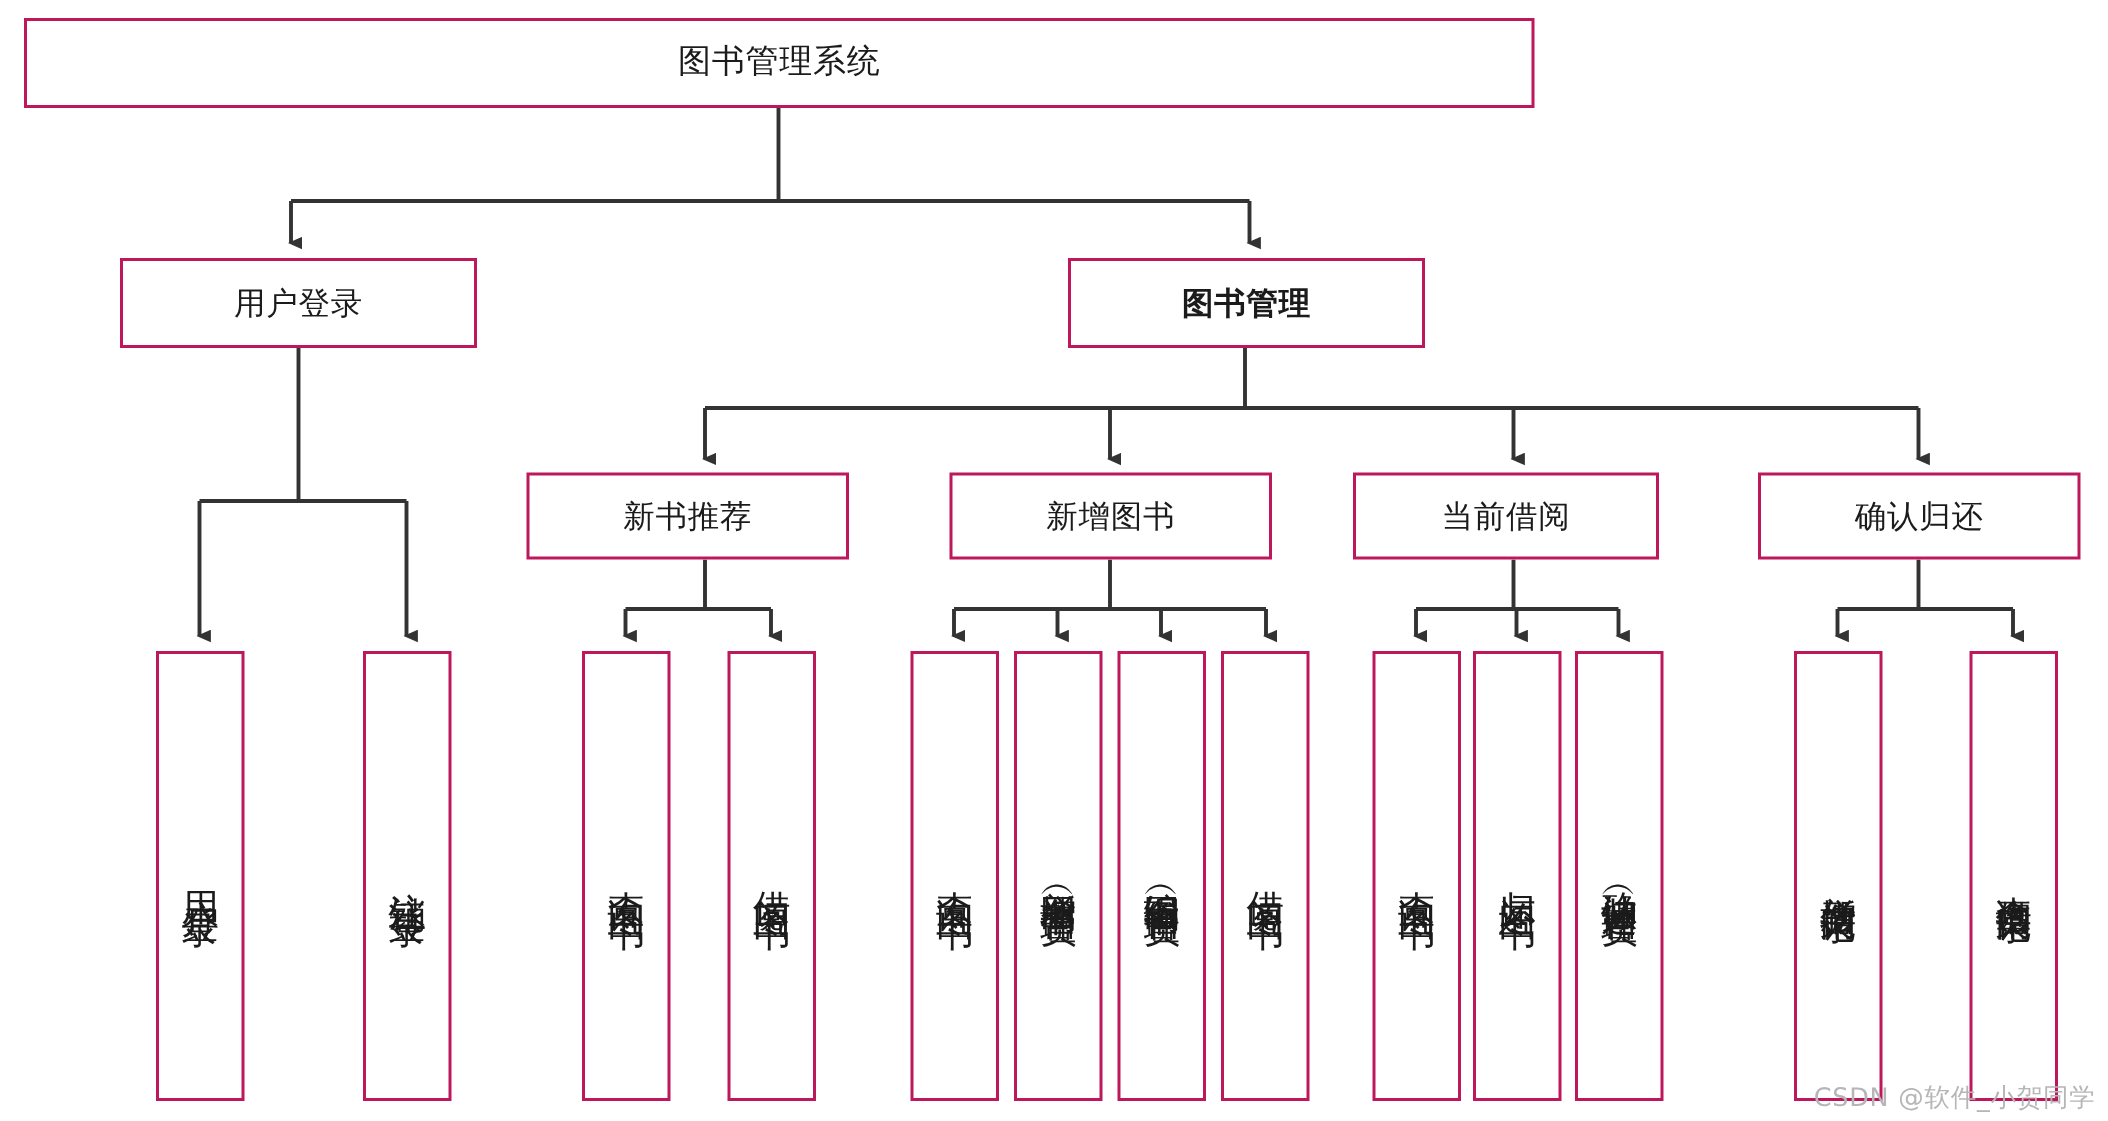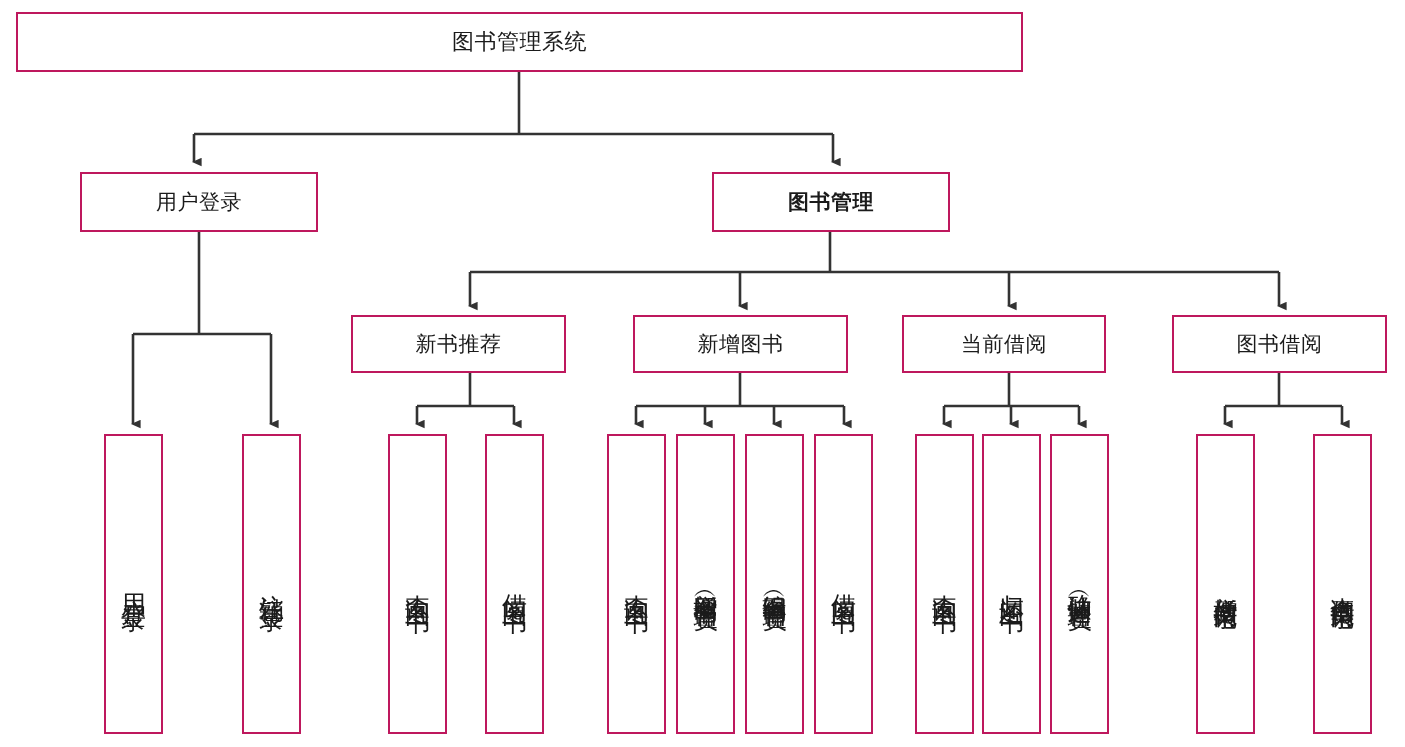--- a/index.html
+++ b/index.html
@@ -151,21 +151,21 @@
 
   <div class="node horiz" style="left:633px; top:315px; width:215px; height:58px;">
     <span class="node-label">新增图书</span>
   </div>
 
   <div class="node horiz" style="left:902px; top:315px; width:204px; height:58px;">
     <span class="node-label">当前借阅</span>
   </div>
 
   <div class="node horiz" style="left:1172px; top:315px; width:215px; height:58px;">
-    <span class="node-label">图书借阅</span>
+    <span class="node-label">确认归还</span>
   </div>
 
   <div class="node vert" style="left:104px; top:434px; width:59px; height:300px;">
     <span class="node-label">用户登录</span>
   </div>
 
   <div class="node vert" style="left:242px; top:434px; width:59px; height:300px;">
     <span class="node-label">注销登录</span>
   </div>
 
@@ -206,14 +206,15 @@
   </div>
 
   <div class="node vert tight" style="left:1196px; top:434px; width:59px; height:300px;">
     <span class="node-label">新增借阅记录</span>
   </div>
 
   <div class="node vert tight" style="left:1313px; top:434px; width:59px; height:300px;">
     <span class="node-label">查询借阅记录</span>
   </div>
 
+  <div class="watermark">CSDN @软件_小贺同学</div>
 
 </div>
 
 </body></html>

